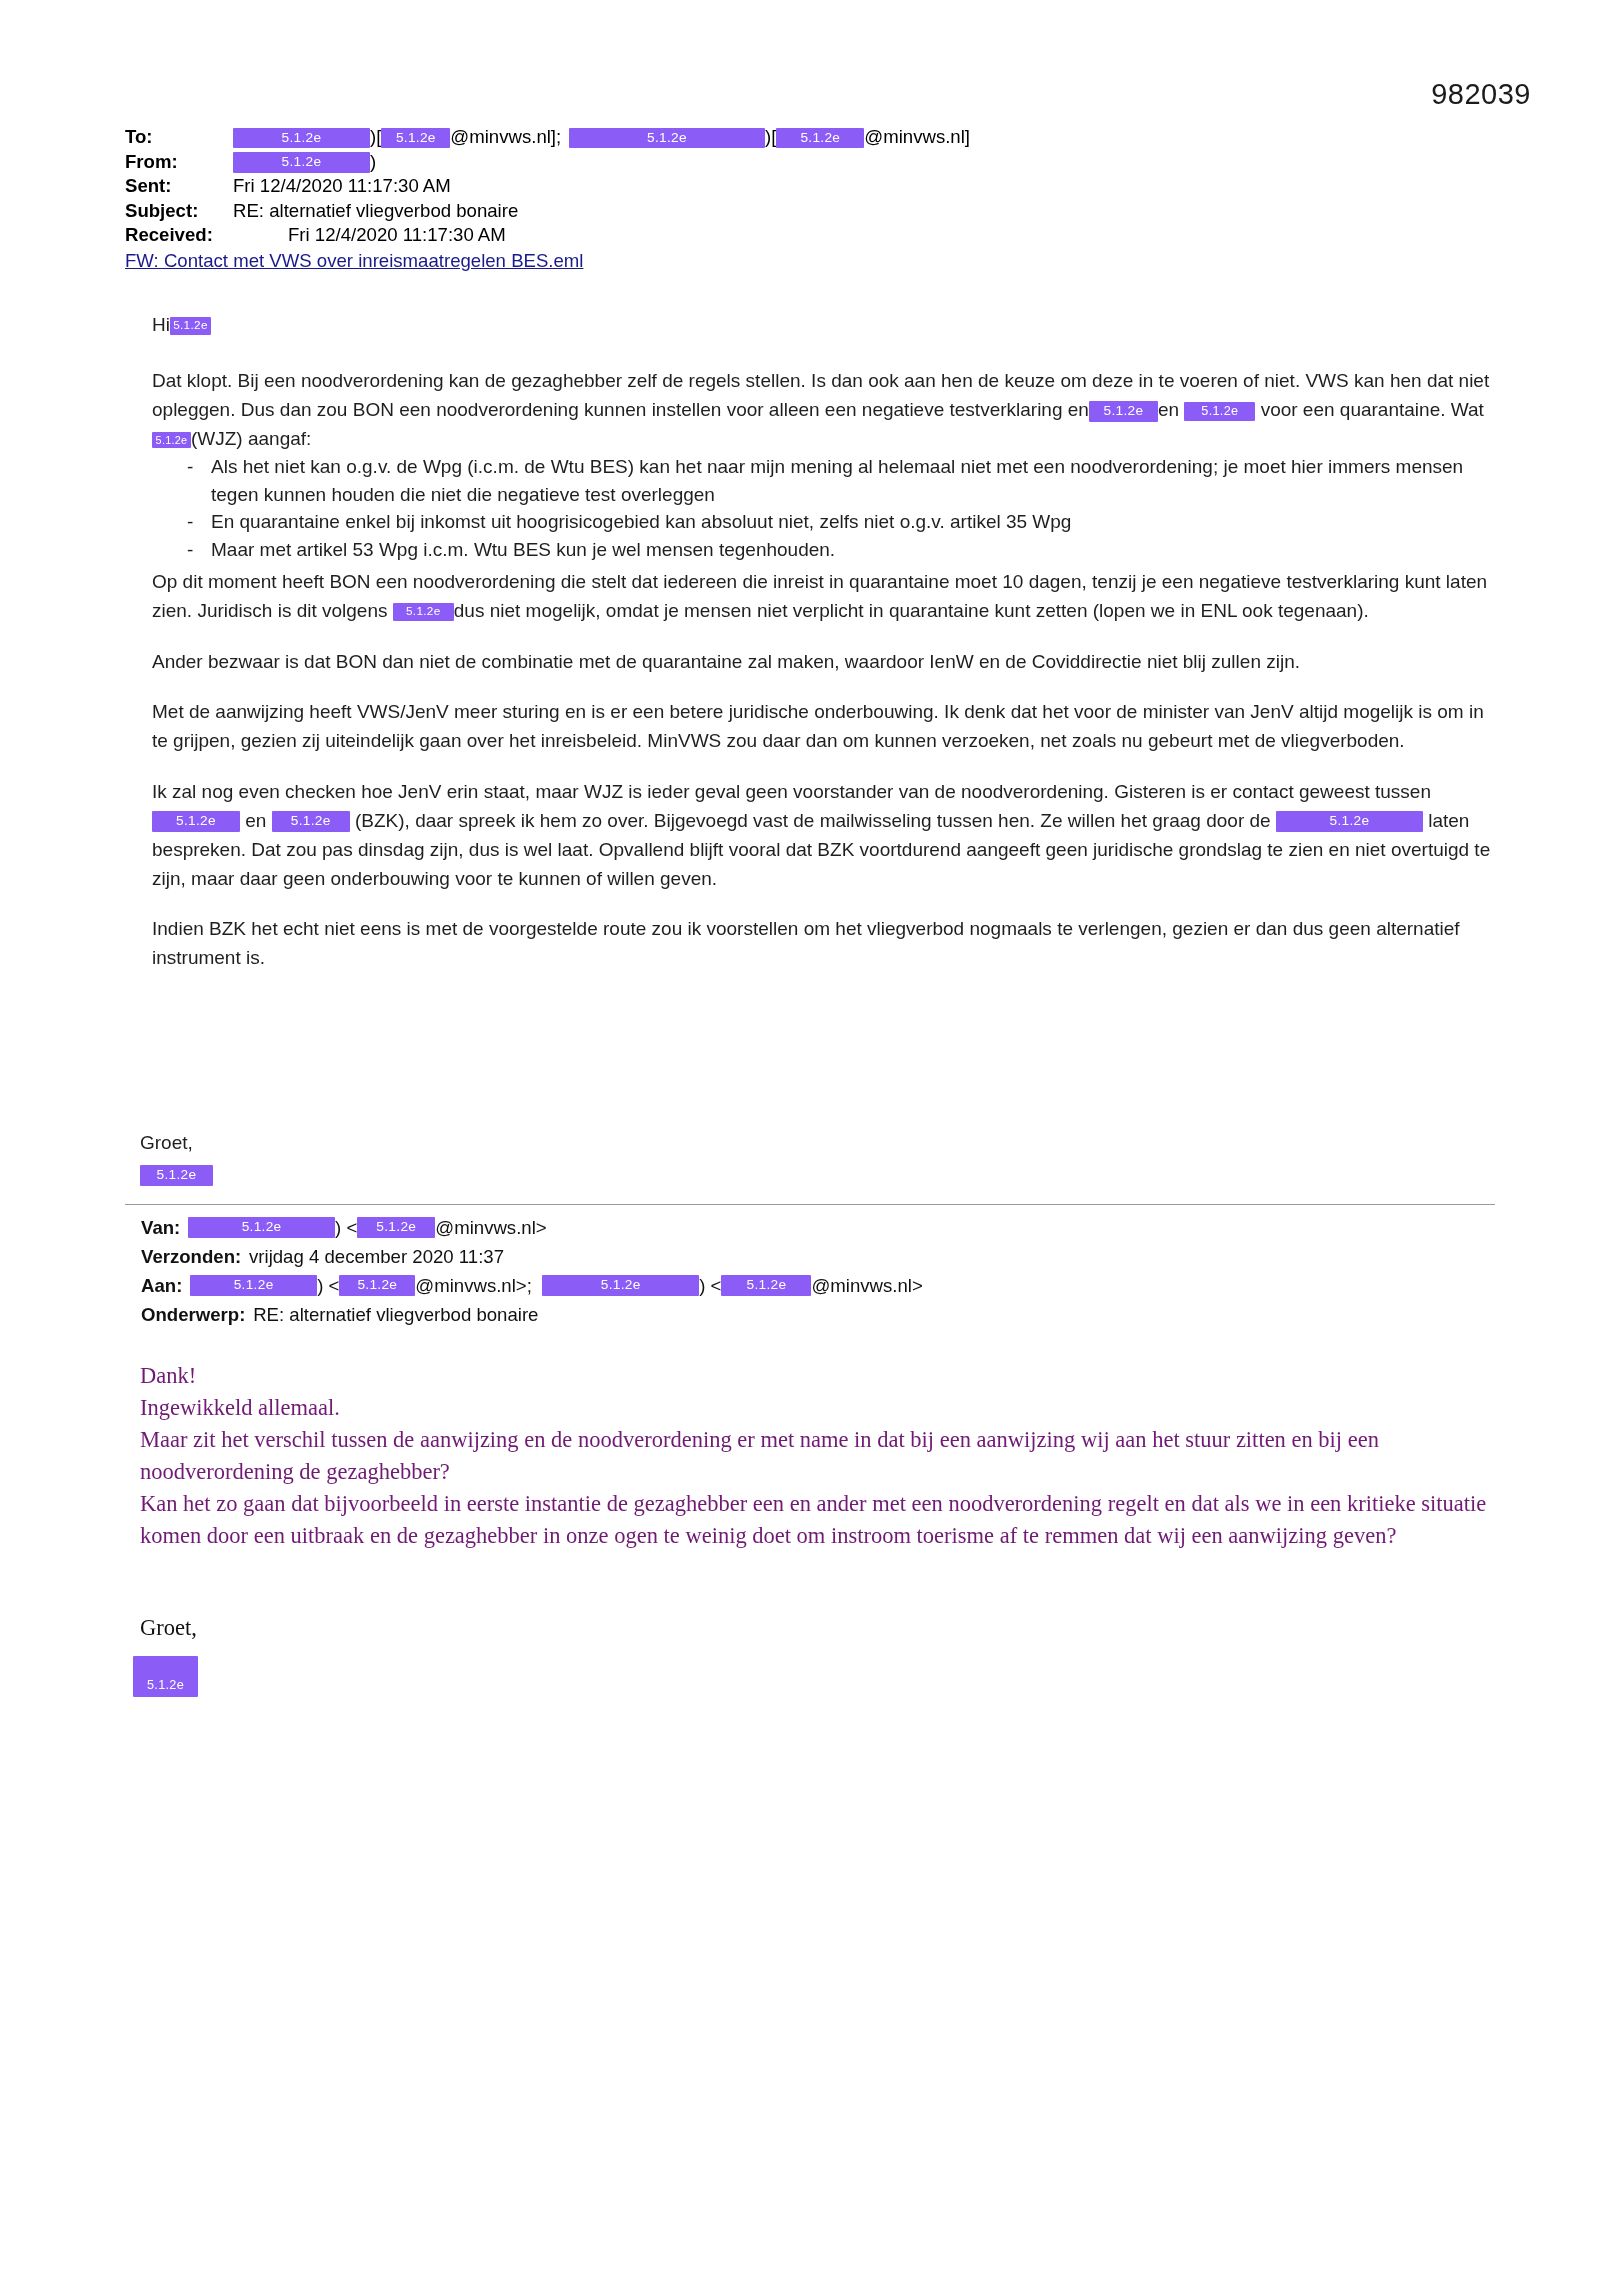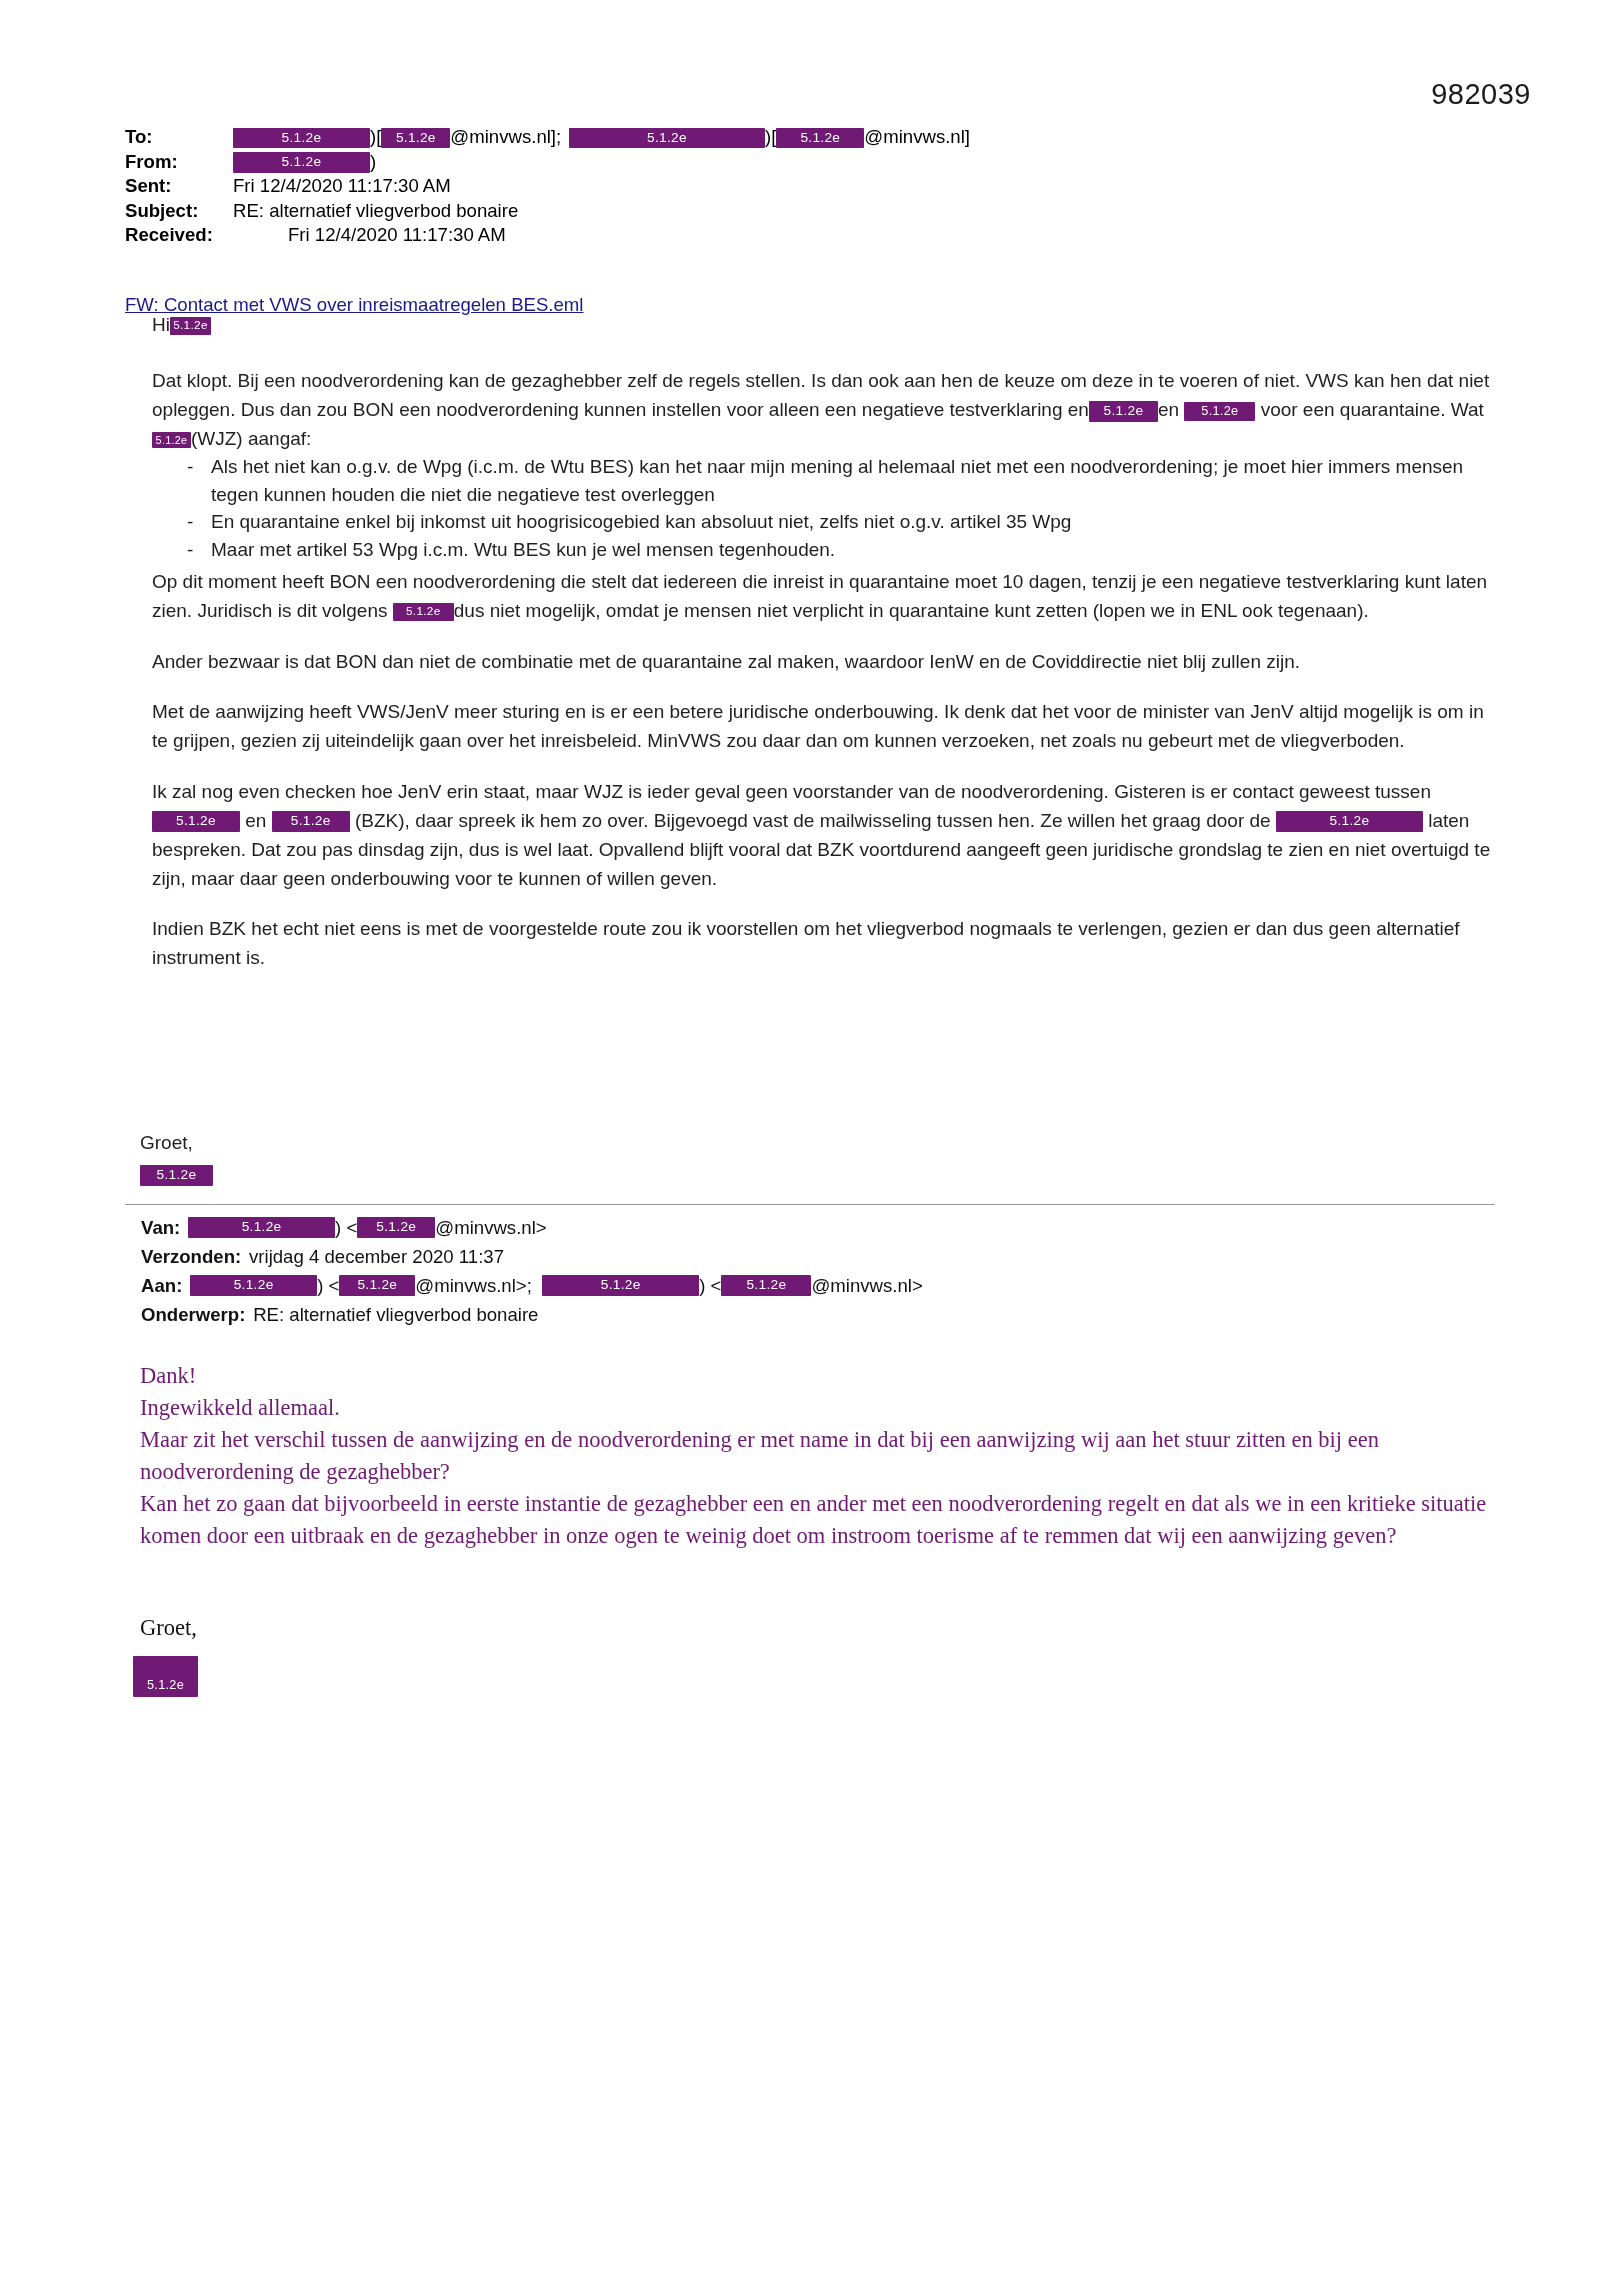--- a/index.html
+++ b/index.html
@@ -25,21 +25,21 @@
     top: 78px;
     right: 90px;
     font-size: 29px;
     letter-spacing: 0.5px;
     font-family: "Liberation Sans", sans-serif;
     color: #1b1b1b;
   }
   
   .redact {
     display: inline-block;
-    background: #701a75;
+    background: #8b5cf6;
     color: #ffffff;
     text-align: center;
     font-size: 13.7px;
     font-family: "Liberation Sans", sans-serif;
     vertical-align: middle;
     line-height: 1.5;
     letter-spacing: 0.3px;
     border-radius: 1px;
   }
   
@@ -66,21 +66,20 @@
   }
   .hdr-val { font-size: 18.6px; }
   .hdr-val .sp { display: inline-block; width: 7.8px; }
   .attach-link {
     position: absolute;
     left: 125px;
     top: 250px;
     font-size: 18.6px;
     color: #1a1a8c;
     text-decoration: underline;
-    margin-top: 44px;
   }
   
   .body1 {
     position: absolute;
     left: 140px;
     top: 310px;
     width: 1343px;
     font-size: 19px;
     line-height: 29px;
     color: #1f1f1f;

